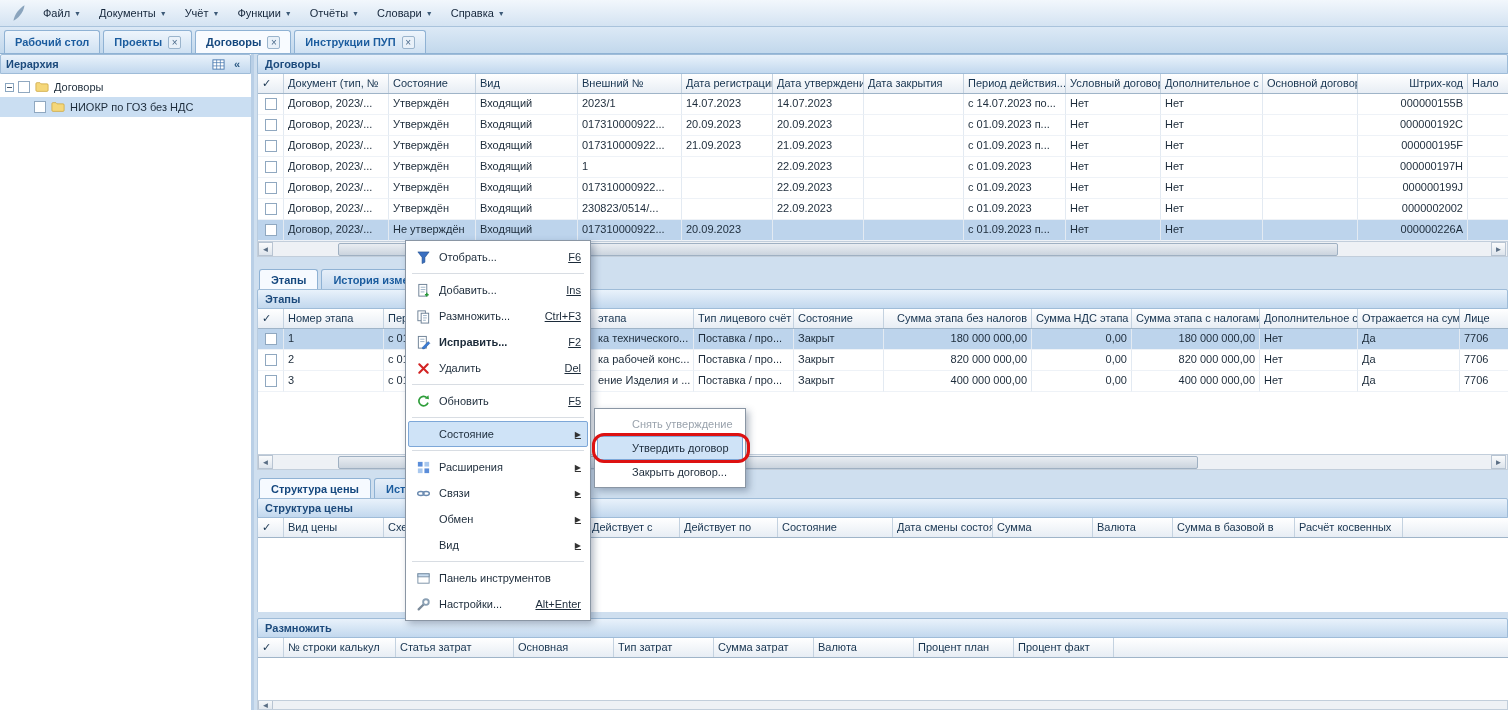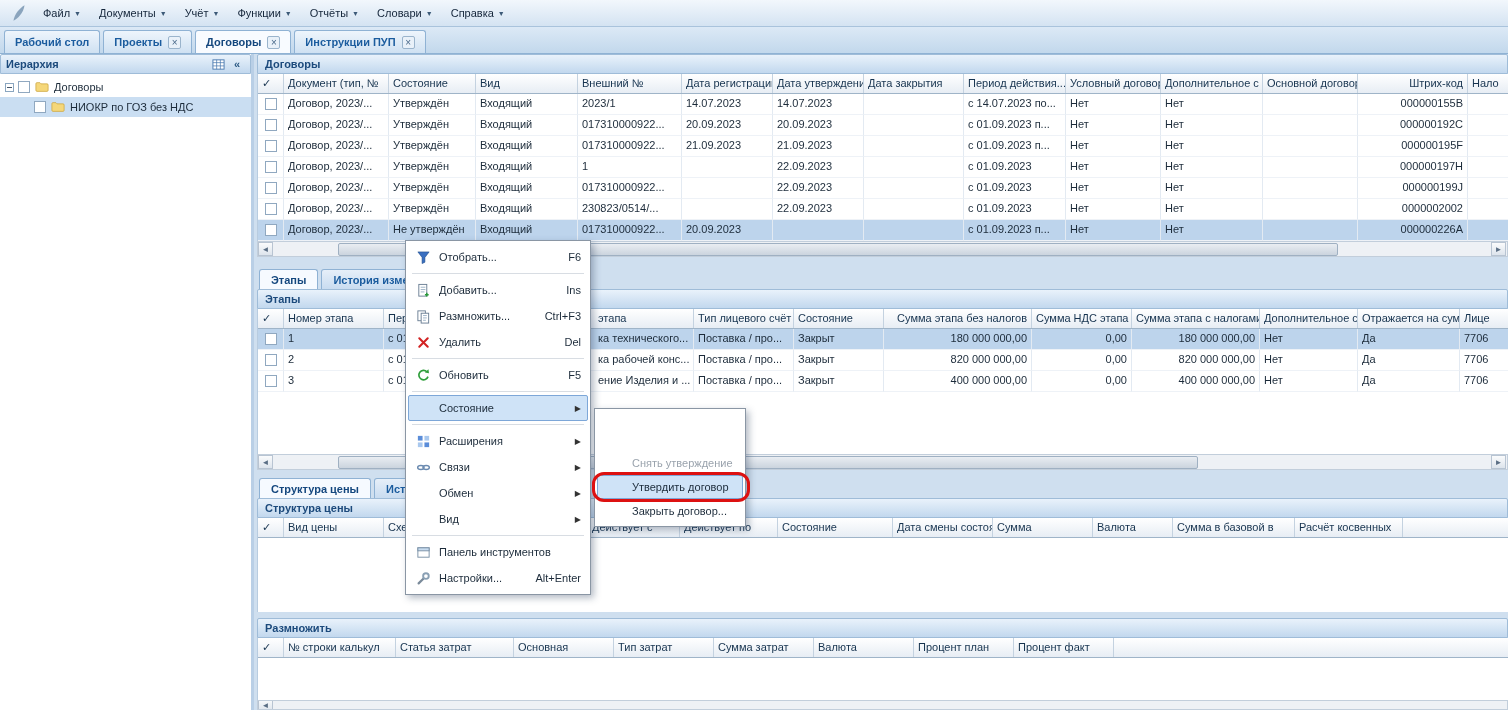--- a/index.html
+++ b/index.html
@@ -80,26 +80,26 @@
   .sec-tab{height:20px;padding:0 11px;display:flex;align-items:center;
     border:1px solid #8fb2d4;border-bottom:none;border-radius:3px 3px 0 0;
     background:linear-gradient(#e6eff9,#c9dcf0);color:#1b5c9e;font-weight:bold;white-space:nowrap;}
   .sec-tab.active{background:#f6faff;color:#14477e;}
 
   
   .ctx{position:absolute;left:405px;top:240px;width:186px;background:#fff;
     border:1px solid #8a96a4;box-shadow:3px 3px 7px rgba(40,60,90,.35);padding:3px 2px;z-index:40;}
   .m-item{display:flex;align-items:center;height:26px;padding:0 6px 0 4px;position:relative;border:1px solid transparent;}
   .m-item.hl{background:#cfe3f7;border:1px solid #7da7d8;border-radius:2px;}
-  .m-item.disabled{color:#9aa3ad;margin-top:39px;}
+  .m-item.disabled{color:#9aa3ad;}
   .m-item.bold .m-label{font-weight:bold;}
   .m-icon{width:20px;height:16px;flex:none;display:flex;align-items:center;justify-content:center;}
   .m-icon svg{width:15px;height:15px;}
   .m-label{margin-left:6px;white-space:nowrap;}
-  .m-right{margin-left:auto;padding-left:12px;color:#1c2b3a;white-space:nowrap;}
+  .m-right{margin-left:auto;padding-left:12px;color:#1c2b3a;white-space:nowrap;text-decoration:underline;}
   .m-item.disabled .m-right{color:#9aa3ad;}
   .m-right.arrow{font-size:8px;color:#333;}
   .m-sep{height:1px;background:#d8dde3;margin:3px 4px;}
 
   
   .submenu{position:absolute;left:594px;top:408px;width:152px;background:#fff;
     border:1px solid #8a96a4;box-shadow:3px 3px 7px rgba(40,60,90,.35);padding:3px 2px;z-index:41;overflow:visible;}
   .submenu .m-item{height:24px;padding:0 8px;}
   .red-ring{position:absolute;left:-6px;right:-8px;top:-4px;bottom:-4px;
     border:3px solid var(--annot,#dd1111);border-radius:12px;pointer-events:none;z-index:5;}
@@ -513,20 +513,31 @@
         <span class="m-icon">
           <svg viewBox="0 0 16 16">
             <rect x="2" y="2" width="8" height="10.5" fill="#fff" stroke="#6b7f94"></rect>
             <rect x="5.5" y="4.5" width="8" height="10.5" fill="#fff" stroke="#6b7f94"></rect>
             <path d="M7.5 7h4M7.5 9.5h4M7.5 12h3" stroke="#9ab0c4"></path>
           </svg>
         </span>
         <span class="m-label">Размножить...</span>
         <span class="m-right">Ctrl+F3</span>
       </div>
+      <div class="m-item bold">
+        <span class="m-icon">
+          <svg viewBox="0 0 16 16">
+            <rect x="2.5" y="1.5" width="8.5" height="12.5" fill="#fff" stroke="#6b7f94"></rect>
+            <path d="M4.5 4.5h4.5M4.5 7h4.5" stroke="#9ab0c4"></path>
+            <path d="M7 13l6-6 1.8 1.8-6 6H7z" fill="#3a7bd5" stroke="#25599f" stroke-width="0.5"></path>
+          </svg>
+        </span>
+        <span class="m-label">Исправить...</span>
+        <span class="m-right">F2</span>
+      </div>
       <div class="m-item">
         <span class="m-icon">
           <svg viewBox="0 0 16 16">
             <path d="M3.5 3.5l9 9M12.5 3.5l-9 9" stroke="#d22222" stroke-width="2.2" stroke-linecap="round"></path>
           </svg>
         </span>
         <span class="m-label">Удалить</span>
         <span class="m-right">Del</span>
       </div>
       <div class="m-sep"></div>

